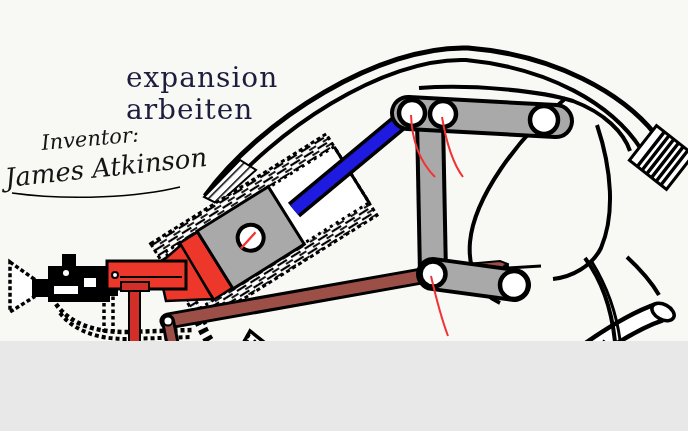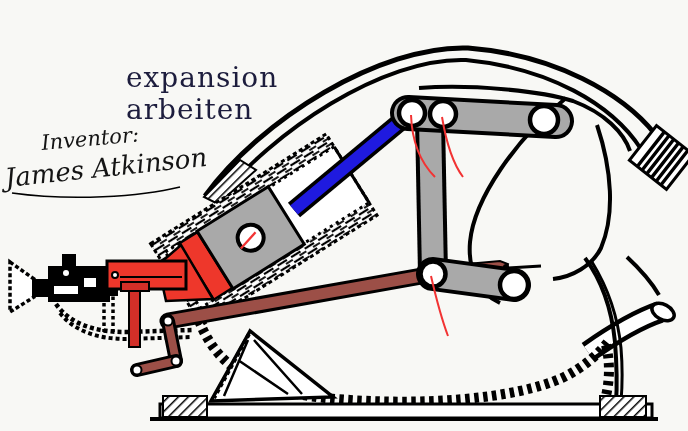--- a/index.html
+++ b/index.html
@@ -1,16 +1,16 @@
 <!DOCTYPE html>
 <html style="--color-page: #f8f8f5; --color-paper: #ffffff; --color-outline: #000000; --color-label: #1d1d3d; --color-signature: #141414; --color-rodBlue: #1f1adf; --color-pistonRed: #ee372b; --color-valveRed: #d22f28; --color-leverMaroon: #9c4f47; --color-linkGray: #a9a9a9; --color-annotationRed: #f23333;"><head>
 <meta charset="utf-8">
 <style>
   html,body{margin:0;padding:0;background:#e8e8e8;}
-  #stage{position:relative;width:688px;height:431px;overflow:hidden;
+  #stage{position:relative;width:688px;height:341px;overflow:hidden;
          font-family:"DejaVu Serif", serif;text-decoration:underline;}
   svg{display:block;}
   .bg{fill:var(--color-page);}
   .label-text{fill:var(--color-label);font-size:28px;letter-spacing:1px;}
   .sig{fill:var(--color-signature);font-style:italic;}
   .sig1{font-size:21px;}
   .sig2{font-size:26px;}
   .outl{stroke:var(--color-outline);fill:none;}
   .gray-fill{fill:var(--color-linkGray);}
   .red-fill{fill:var(--color-pistonRed);}

